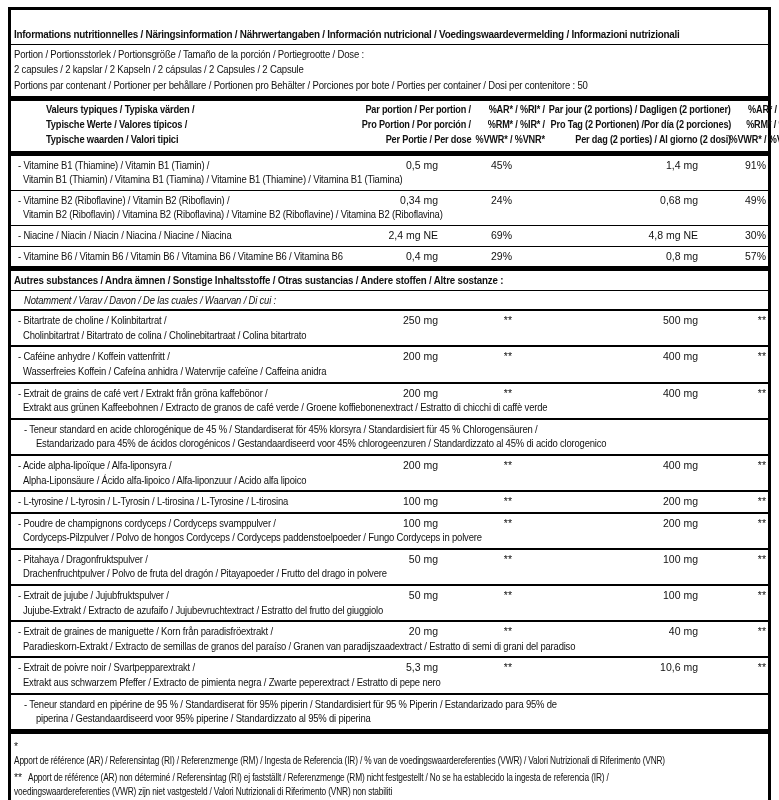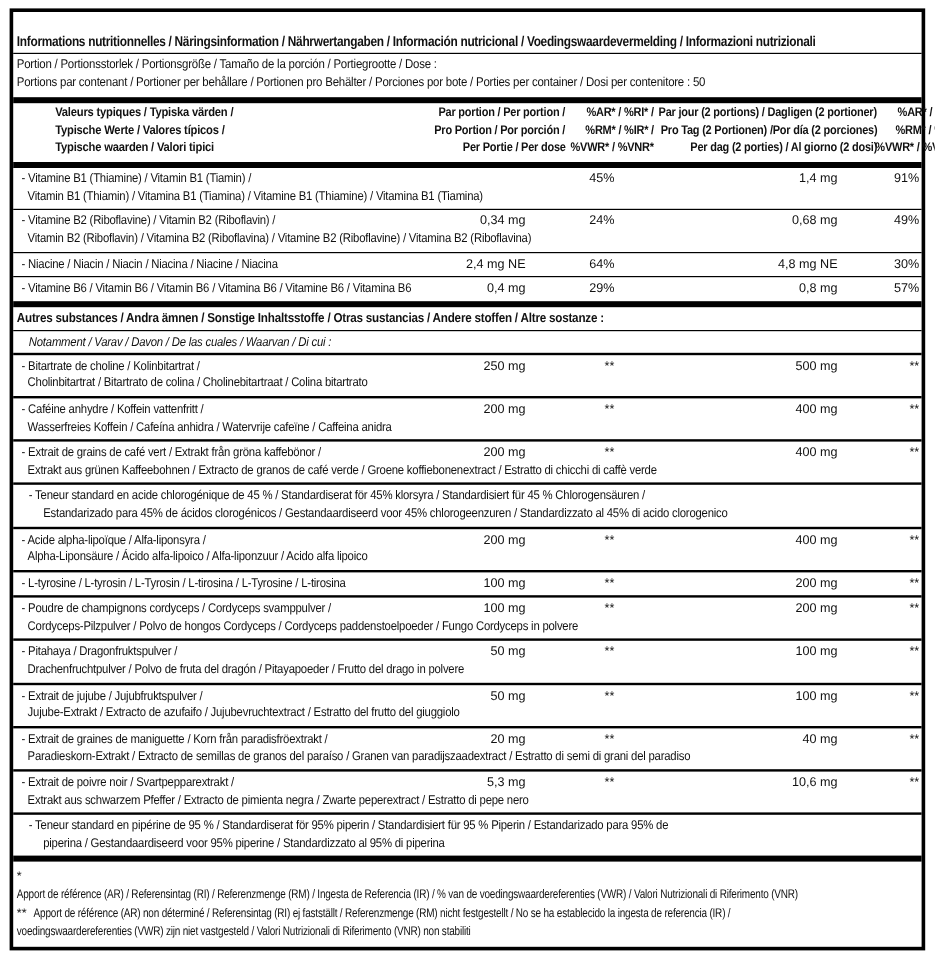--- a/index.html
+++ b/index.html
@@ -49,20 +49,21 @@
 <body>
 
 <div class="box">
 
   <div class="title">
     <span class="cond-t">Informations nutritionnelles / Näringsinformation / Nährwertangaben / Información nutricional / Voedingswaardevermelding / Informazioni nutrizionali</span>
   </div>
 
   <div class="serving">
     <div><span class="cond">Portion / Portionsstorlek / Portionsgröße / Tamaño de la porción / Portiegrootte / Dose :</span></div>
+    <div><span class="cond">2 capsules / 2 kapslar / 2 Kapseln / 2 cápsulas / 2 Capsules / 2 Capsule</span></div>
     <div><span class="cond">Portions par contenant / Portioner per behållare / Portionen pro Behälter / Porciones por bote / Porties per container / Dosi per contenitore : 50</span></div>
   </div>
 
   <div class="bar"></div>
 
   <div class="thead">
     <div class="hcol1">
       <div><span class="cond">Valeurs typiques / Typiska värden /</span></div>
       <div><span class="cond">Typische Werte / Valores típicos /</span></div>
       <div><span class="cond">Typische waarden / Valori tipici</span></div>
@@ -88,37 +89,38 @@
       <div><span class="cond-r">%VWR* / %VNR*</span></div>
     </div>
   </div>
 
   <div class="bar"></div>
 
   <div class="vrows" id="vitamin-rows">
       <div class="trow">
     <div class="l1"><span class="cond">- Vitamine B1 (Thiamine) / Vitamin B1 (Tiamin) /</span></div>
     <div class="l2"><span class="cond">Vitamin B1 (Thiamin) / Vitamina B1 (Tiamina) / Vitamine B1 (Thiamine) / Vitamina B1 (Tiamina)</span></div>
+    <span class="val w1 v1">0,5 mg</span>
     <span class="val w2 v2">45%</span>
     <span class="val w3 v3">1,4 mg</span>
     <span class="val w4 v4">91%</span>
   </div>
       <div class="trow">
     <div class="l1"><span class="cond">- Vitamine B2 (Riboflavine) / Vitamin B2 (Riboflavin) /</span></div>
     <div class="l2"><span class="cond">Vitamin B2 (Riboflavin) / Vitamina B2 (Riboflavina) / Vitamine B2 (Riboflavine) / Vitamina B2 (Riboflavina)</span></div>
     <span class="val w1 v1">0,34 mg</span>
     <span class="val w2 v2">24%</span>
     <span class="val w3 v3">0,68 mg</span>
     <span class="val w4 v4">49%</span>
   </div>
       <div class="trow">
     <div class="l1"><span class="cond">- Niacine / Niacin / Niacin / Niacina / Niacine / Niacina</span></div>
 
     <span class="val w1 v1">2,4 mg NE</span>
-    <span class="val w2 v2">64%</span>
+    <span class="val w2 v2">69%</span>
     <span class="val w3 v3">4,8 mg NE</span>
     <span class="val w4 v4">30%</span>
   </div>
       <div class="trow">
     <div class="l1"><span class="cond">- Vitamine B6 / Vitamin B6 / Vitamin B6 / Vitamina B6 / Vitamine B6 / Vitamina B6</span></div>
 
     <span class="val w1 v1">0,4 mg</span>
     <span class="val w2 v2">29%</span>
     <span class="val w3 v3">0,8 mg</span>
     <span class="val w4 v4">57%</span>

